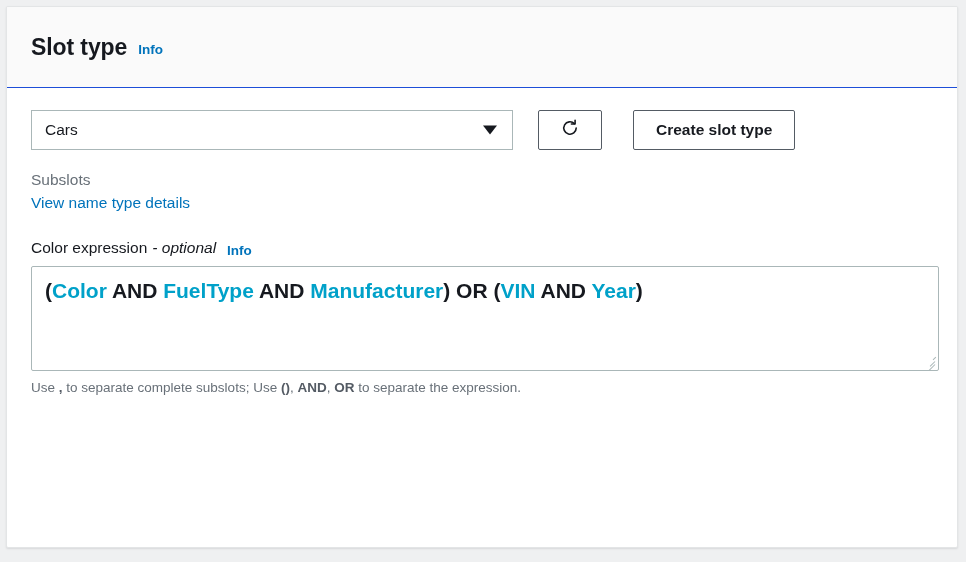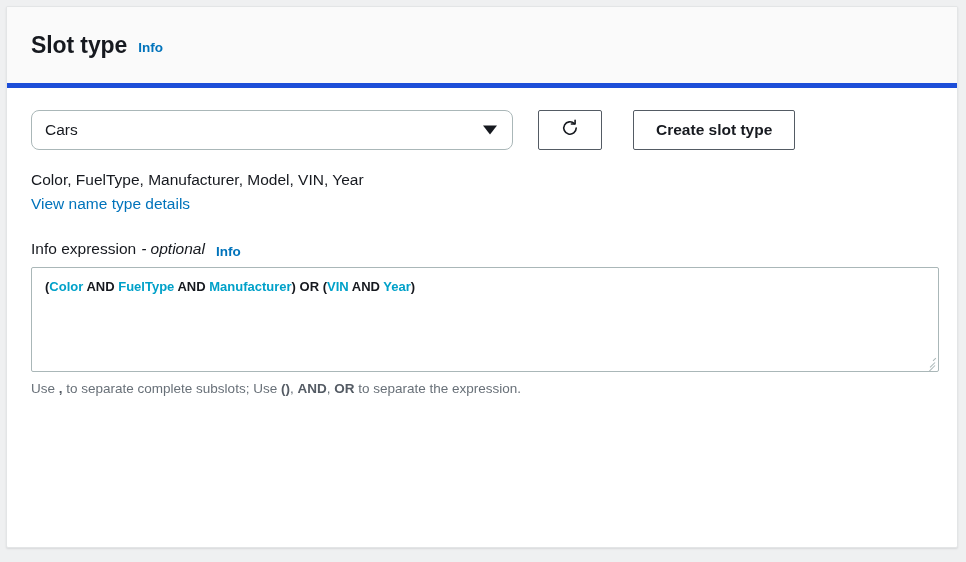--- a/index.html
+++ b/index.html
@@ -25,21 +25,21 @@
     border: 1px solid #e3e5e6;
     border-radius: 2px;
     box-sizing: border-box;
     box-shadow: 0 1px 2px rgba(0,7,22,0.10);
     overflow: hidden;
   }
 
   .card-header {
     height: 81px;
     background: #fafafa;
-    border-bottom: 5px solid #1d4ed8;
+    border-bottom: 1px solid #1d4ed8;
     box-sizing: border-box;
     display: flex;
     align-items: center;
     padding: 0 24px;
   }
   .card-title {
     font-size: 23px;
     font-weight: bold;
     color: #16191f;
     letter-spacing: -0.1px;
@@ -73,21 +73,21 @@
   .select-wrap {
     position: relative;
     width: 482px;
     height: 40px;
   }
   .select-box {
     width: 100%;
     height: 100%;
     box-sizing: border-box;
     border: 1px solid #aab7b8;
-    border-radius: 8px;
+    border-radius: 0;
     background: #ffffff;
     font-family: "Liberation Sans", sans-serif;
     font-size: 15.5px;
     color: #16191f;
     padding: 0 36px 0 13px;
     display: flex;
     align-items: center;
     cursor: pointer;
   }
   .select-arrow {
@@ -179,21 +179,21 @@
     height: 105px;
     box-sizing: border-box;
     border: 1px solid #aab7b8;
     border-radius: 2px;
     background: #ffffff;
     padding: 11px 13px;
     overflow: hidden;
     cursor: text;
   }
   .expr-text {
-    font-size: 13px;
+    font-size: 21px;
     font-weight: bold;
     color: #16191f;
     line-height: 1.25;
     white-space: pre-wrap;
     word-break: break-word;
   }
   .tok-slot { color: #00a1c9; }
   .tok-op   { color: #16191f; }
   .tok-paren{ color: #16191f; }
 
@@ -258,28 +258,28 @@
         </div>
 
         <div class="create-button">
           <span>Create slot type</span>
         </div>
 
       </div>
     </div>
 
     <div class="subslots-block">
-      <div class="subslots-value">Color, FuelType, Manufacturer, Model, VIN, Year</div>
+      <div class="subslots-label">Subslots</div>
       <span class="details-link">View name type details</span>
     </div>
 
     <div class="expr-block">
 
       <div class="expr-label">
-        <span>Info expression</span>
+        <span>Color expression</span>
         <span class="expr-optional">- optional</span>
         <span class="info-link">Info</span>
       </div>
 
 
       <div class="expr-area">
         <div class="expr-text" id="expr-tokens"><span class="tok-paren">(</span><span class="tok-slot">Color</span><span class="tok-op"> AND </span><span class="tok-slot">FuelType</span><span class="tok-op"> AND </span><span class="tok-slot">Manufacturer</span><span class="tok-paren">)</span><span class="tok-op"> OR </span><span class="tok-paren">(</span><span class="tok-slot">VIN</span><span class="tok-op"> AND </span><span class="tok-slot">Year</span><span class="tok-paren">)</span></div>
         <span class="resize-grip">
             <i></i>
             <i></i>

